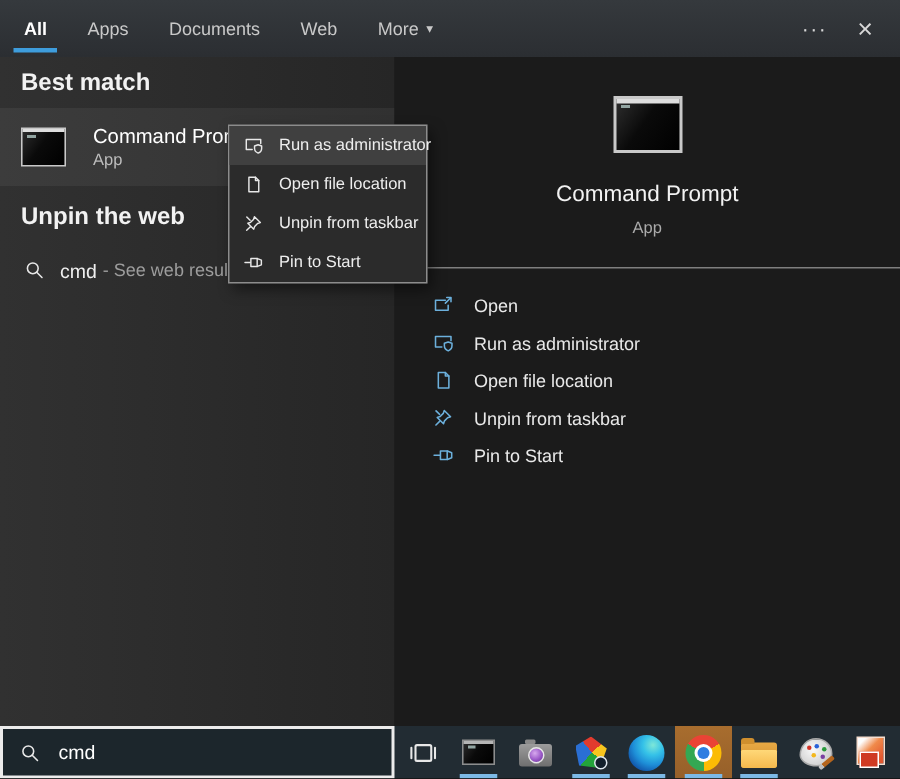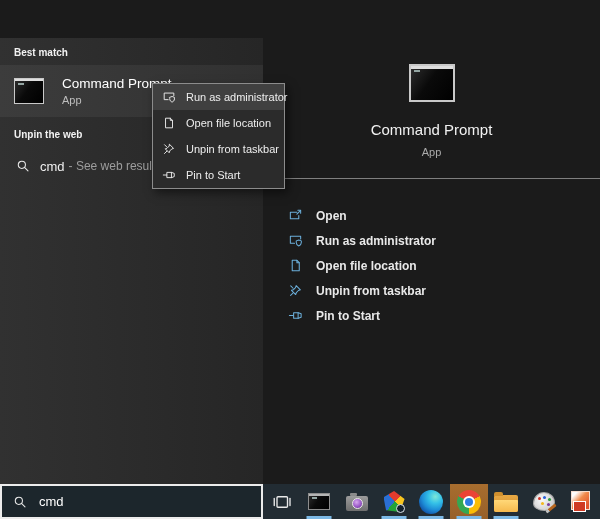--- a/index.html
+++ b/index.html
@@ -15,21 +15,21 @@
   .tab.active{color:#ffffff;font-weight:bold;}
   .tab.active .tab-underline{content:"";position:absolute;left:-7px;right:-7px;bottom:3px;height:3px;background:#3e9ddd;}
   .tab .arrow{font-size:9px;margin-left:5px;color:#c9c9c9;}
   .header-right{position:absolute;right:0;top:0;height:38px;display:flex;align-items:center;gap:20px;padding-right:18px;}
   .hbtn{color:#d8d8d8;font-size:14px;letter-spacing:1px;line-height:38px;}
   .hbtn.close{font-size:18px;letter-spacing:0;}
 
   
   #left-panel{position:absolute;left:0;top:38px;width:263px;height:446px;
               background:linear-gradient(90deg,#313131,#262626);}
-  .section-title{padding:9px 0 7px 14px;font-size:10px;font-weight:bold;color:#f2f2f2;}
+  .section-title{padding:9px 0 7px 14px;font-size:16px;font-weight:bold;color:#f2f2f2;}
   .best-row{height:52px;display:flex;align-items:center;background:rgba(255,255,255,0.055);}
   .best-texts{margin-left:18px;display:flex;flex-direction:column;}
   .best-title{font-size:13.5px;color:#ffffff;}
   .best-sub{font-size:11px;color:#bdbdbd;margin-top:3px;}
   .web-row{height:30px;display:flex;align-items:center;margin-top:4px;}
   .web-query{font-size:13px;color:#efefef;margin-left:10px;}
   .web-suffix{font-size:12px;color:#9d9d9d;margin-left:4px;}
 
   
   .cmdwin{position:relative;background:linear-gradient(125deg,#2e2e2e 0%,#0a0a0a 45%,#000 100%);
@@ -50,21 +50,21 @@
   .cmenu-item.highlighted{background:#404040;}
   .cmenu-label{font-size:11px;color:#eeeeee;white-space:nowrap;}
   .mi{width:14px;height:14px;color:#e8e8e8;flex:0 0 auto;}
 
   
   #preview{position:absolute;left:263px;top:38px;width:337px;height:446px;background:#1b1b1b;
            display:flex;flex-direction:column;align-items:center;}
   .pv-title{margin-top:19px;font-size:15px;color:#f2f2f2;}
   .pv-sub{margin-top:8px;font-size:11px;color:#ababab;}
   .pv-divider{margin-top:20px;height:1px;background:#7f7f7f;width:317px;align-self:flex-end;}
-  .pv-actions{margin-top:24px;width:100%;font-weight:bold;}
+  .pv-actions{margin-top:12px;width:100%;}
   .pv-row{height:25px;display:flex;align-items:center;padding-left:25px;gap:13px;}
   .pv-icon{width:15px;height:15px;color:#6cb0dc;flex:0 0 auto;}
   .pv-label{font-size:12px;color:#e9e9e9;}
   #preview .cmdwin.big{margin-top:26px;}
 
   
   #bottom{position:absolute;left:0;top:484px;width:600px;height:35px;background:#222c33;}
   #search-box{position:absolute;left:0;top:0;width:263px;height:35px;border:2px solid #ececec;
               background:#1c262c;box-sizing:border-box;display:flex;align-items:center;}
   .sglyph{width:14px;height:14px;color:#e8e8e8;margin-left:11px;flex:0 0 auto;}
@@ -159,20 +159,39 @@
         <rect x="4" y="3.8" width="8.4" height="8.4" rx="0.8"></rect>
           <path d="M1.8 5.2v5.6"></path>
           <path d="M14.4 5.2v5.6"></path>
       </g>
     </symbol>
   </defs>
 </svg>
 
 <div id="page">
 
+  <div id="header">
+    <div class="tabs">
+      <span class="tab active">
+        <span>All</span>
+        <span class="tab-underline"></span>
+      </span>
+      <span class="tab">Apps</span>
+      <span class="tab">Documents</span>
+      <span class="tab">Web</span>
+      <span class="tab">
+        <span>More</span>
+        <span class="arrow">▾</span>
+      </span>
+    </div>
+    <div class="header-right">
+      <span class="hbtn">···</span>
+      <span class="hbtn close">×</span>
+    </div>
+  </div>
 
   <div id="left-panel">
     <div class="section-title">Best match</div>
     <div class="best-row">
       <div class="cmdwin small"></div>
       <div class="best-texts">
         <span class="best-title">Command Prompt</span>
         <span class="best-sub">App</span>
       </div>
     </div>

